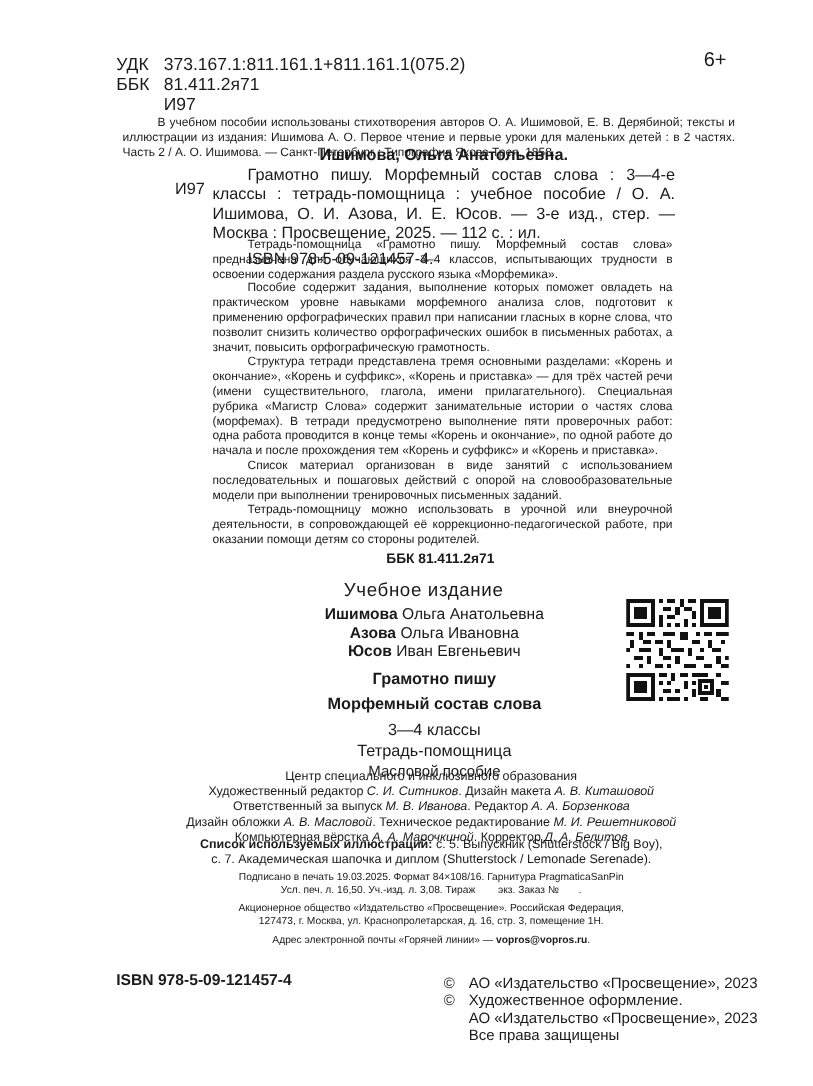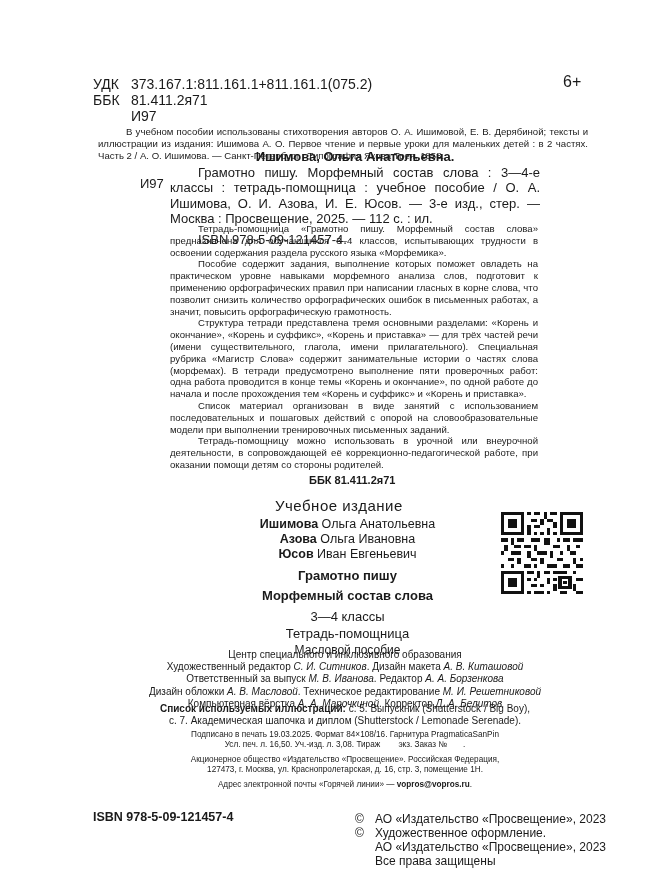--- a/index.html
+++ b/index.html
@@ -1,18 +1,18 @@
 <!DOCTYPE html>
 <html><head>
 <meta charset="utf-8">
 <style>
   html, body { margin:0; padding:0; background:#ffffff; }
   body { width:650px; height:869px; position:relative; overflow:hidden;
          font-family:"Liberation Sans", sans-serif; color:#1a1a1a; }
-  .abs { position:absolute;margin-top:33px; }
+  .abs { position:absolute; }
   .udk-block { left:93px; top:43px; font-size:14px; line-height:16px; }
   .udk-row { display:flex; }
   .udk-row .lbl { width:38px; }
   .age { left:563px; top:40px; font-size:16px; }
   .note { left:98px; top:93px; width:490px; font-size:9.6px; line-height:12px; text-align:justify; }
   .note p { margin:0; text-indent:28px; }
   .ind { left:140px; top:143px; font-size:13px; }
   .entry { left:170px; top:116px; width:370px; font-size:13px; line-height:15.5px; }
   .entry .author { font-weight:bold; margin:0 0 0 0;text-align:center; }
   .entry .desc { text-indent:28px; text-align:justify; margin:0; }

